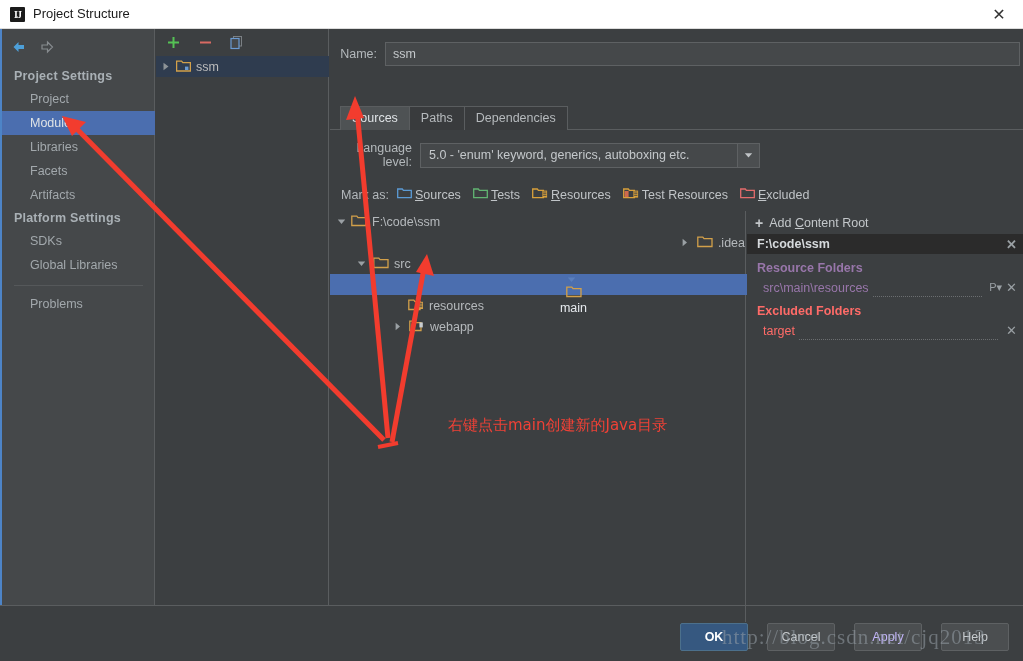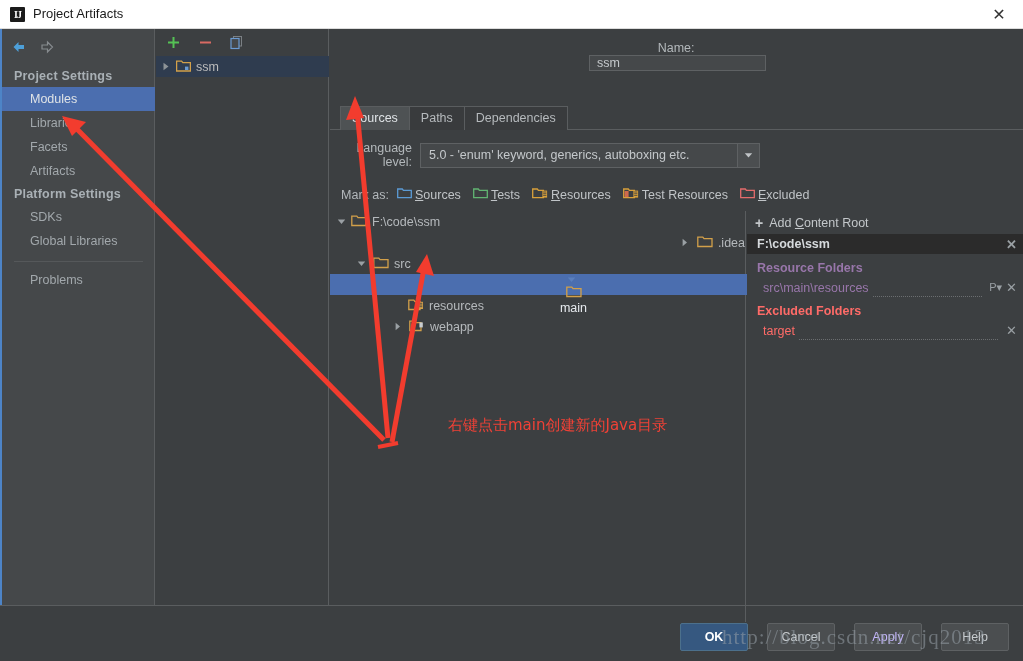--- a/index.html
+++ b/index.html
@@ -180,21 +180,20 @@
     background: #3c3f41;
   }
 
   
   .name-row {
     position: absolute;
     left: 5px; top: 12px;
     width: 685px; height: 26px;
     display: flex;
     align-items: center;
-    flex-direction: column;
   }
   .name-label {
     width: 50px;
     font-size: 12.5px;
     color: #b3b8bb;
     text-align: right;
     padding-right: 8px;
   }
   .name-input {
     flex: 1;
@@ -487,21 +486,21 @@
 </style>
 </head>
 <body>
 
 <div id="app">
 
   <div class="titlebar">
     <div class="titlebar-icon">
       <span>IJ</span>
     </div>
-    <div class="titlebar-title">Project Artifacts</div>
+    <div class="titlebar-title">Project Structure</div>
     <div class="titlebar-close">✕</div>
   </div>
 
   <div class="dialog-body">
 
     <div class="left-accent"></div>
 
     <div class="nav">
 
       <div class="nav-arrows">
@@ -512,20 +511,21 @@
         </div>
         <div class="arrow-btn">
           <svg width="16" height="14" viewBox="0 0 16 14" aria-hidden="true">
             <path d="M8.5 2 L13.5 7 L8.5 12 L8.5 9 L3 9 L3 5 L8.5 5 Z" fill="none" stroke="#868b8e" stroke-width="1.2"></path>
           </svg>
         </div>
       </div>
 
       <div class="nav-group" style="top:36px;">
         <div class="nav-header">Project Settings</div>
+        <div class="nav-item">Project</div>
         <div class="nav-item selected">Modules</div>
         <div class="nav-item">Libraries</div>
         <div class="nav-item">Facets</div>
         <div class="nav-item">Artifacts</div>
 
         <div class="nav-header">Platform Settings</div>
         <div class="nav-item">SDKs</div>
         <div class="nav-item">Global Libraries</div>
 
         <div class="nav-sep"></div>

